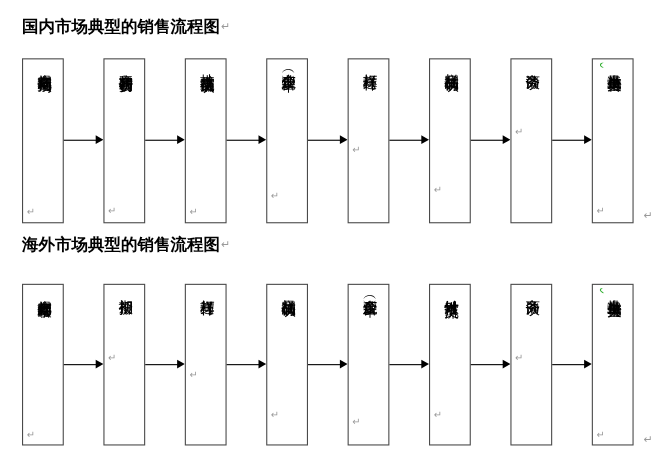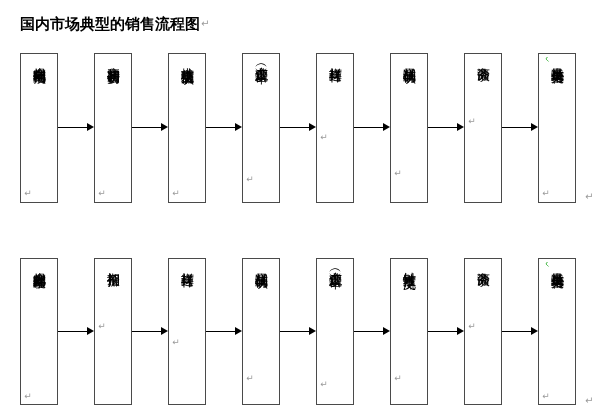--- a/index.html
+++ b/index.html
@@ -210,20 +210,23 @@
       </div>
 
     <div class="flow-box misspelled" style="left:538px;">
       <span class="vtext">小批量试单与转大量</span>
       <span class="vmark" style="top:134px;">↵</span>
     </div>
   </div>
 
   <span class="return-mark" id="return-mark-1">↵</span>
 
+  <div class="section-title" id="title-2">
+    <span>海外市场典型的销售流程图</span><span class="pilcrow">↵</span>
+  </div>
 
   <div class="flow-row" id="flow-row-2">
 
     <div class="flow-box" style="left:20px;">
       <span class="vtext">客户规划与邮件联络</span>
       <span class="vmark" style="top:132px;">↵</span>
     </div>
     <div class="arrow" style="left:58px; width:36px;">
         <span class="shaft"></span>
         <span class="head"></span>

